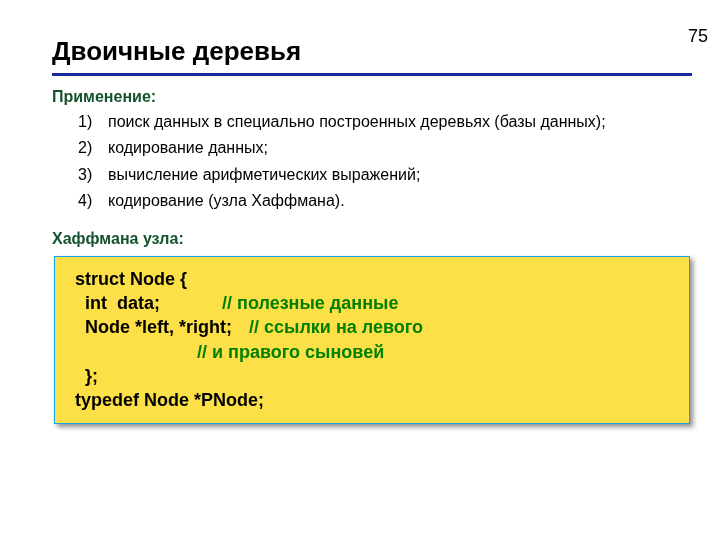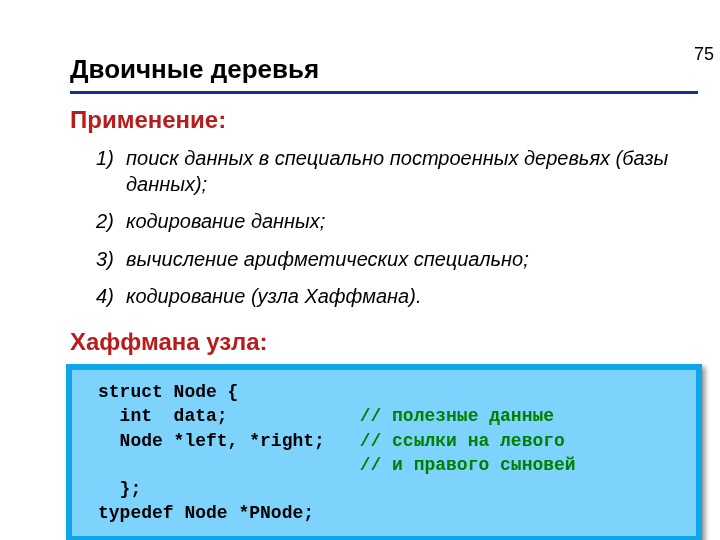--- a/index.html
+++ b/index.html
@@ -1,15 +1,15 @@
 <!DOCTYPE html>
 <html><head>
 <meta charset="utf-8">
 <style>
-  * { box-sizing: border-box; margin: 12px; padding: 0; }
+  * { box-sizing: border-box; margin: 6px; padding: 0; }
   body {
     width: 720px;
     height: 540px;
     background: #ffffff;
     font-family: Arial, Helvetica, sans-serif;
     color: #000;
     position: relative;
     padding: 18px 34px 0 34px;
   }
   .page-number {
@@ -22,73 +22,72 @@
   }
   h1.title {
     font-size: 26px;
     font-weight: bold;
     color: #000;
     padding-bottom: 6px;
     border-bottom: 3px solid #1a2a9a;
     margin-bottom: 12px;
   }
   .section-label {
-    color: #b91c1c;
+    color: #14532d;
     font-weight: bold;
-    font-size: 24px;
+    font-size: 16px;
     margin-bottom: 2px;
   }
   ol.app-list {
     list-style: none;
     counter-reset: item;
     margin-left: 26px;
     margin-bottom: 18px;
   }
   ol.app-list li {
     counter-increment: item;
-    font-size: 20px;
+    font-size: 16px;
     line-height: 1.28;
     padding-left: 30px;
     position: relative;
-    font-style: italic;
   }
   ol.app-list li::before {
     content: counter(item) ")";
     position: absolute;
     left: 0;
     top: 0;
   }
   .code-box {
-    background: #7dd3fc;
-    border: 6px solid #0ea5e9;
+    background: #fde047;
+    border: 1px solid #0ea5e9;
     box-shadow: 3px 3px 5px rgba(0,0,0,0.45);
     padding: 10px 14px;
     margin: 8px 8px 0 8px;
-    font-family: Liberation Mono, monospace;
+    font-family: Liberation Sans, sans-serif;
     font-size: 18px;
     font-weight: bold;
     line-height: 1.35;
     white-space: pre;
   }
   .kw { color: #000; }
   .cm { color: #007f00; }
 </style>
 </head>
 <body>
 
 <div class="page-number">75</div>
 
 <h1 class="title">Двоичные деревья</h1>
 
 <div class="section-label">Применение:</div>
 
 <ol class="app-list">
   <li>поиск данных в специально построенных деревьях (базы данных);</li>
   <li>кодирование данных;</li>
-  <li>вычисление арифметических специально;</li>
+  <li>вычисление арифметических выражений;</li>
   <li>кодирование (узла Хаффмана).</li>
 </ol>
 
 <div class="section-label">Хаффмана узла:</div>
 
 <div class="code-box"><span class="kw">struct Node {</span>
 <span class="kw">  int  data;          </span><span class="cm">// полезные данные</span>
 <span class="kw">  Node *left, *right; </span><span class="cm">// ссылки на левого</span>
 <span class="kw">                      </span><span class="cm">// и правого сыновей</span>
 <span class="kw">  };</span>

